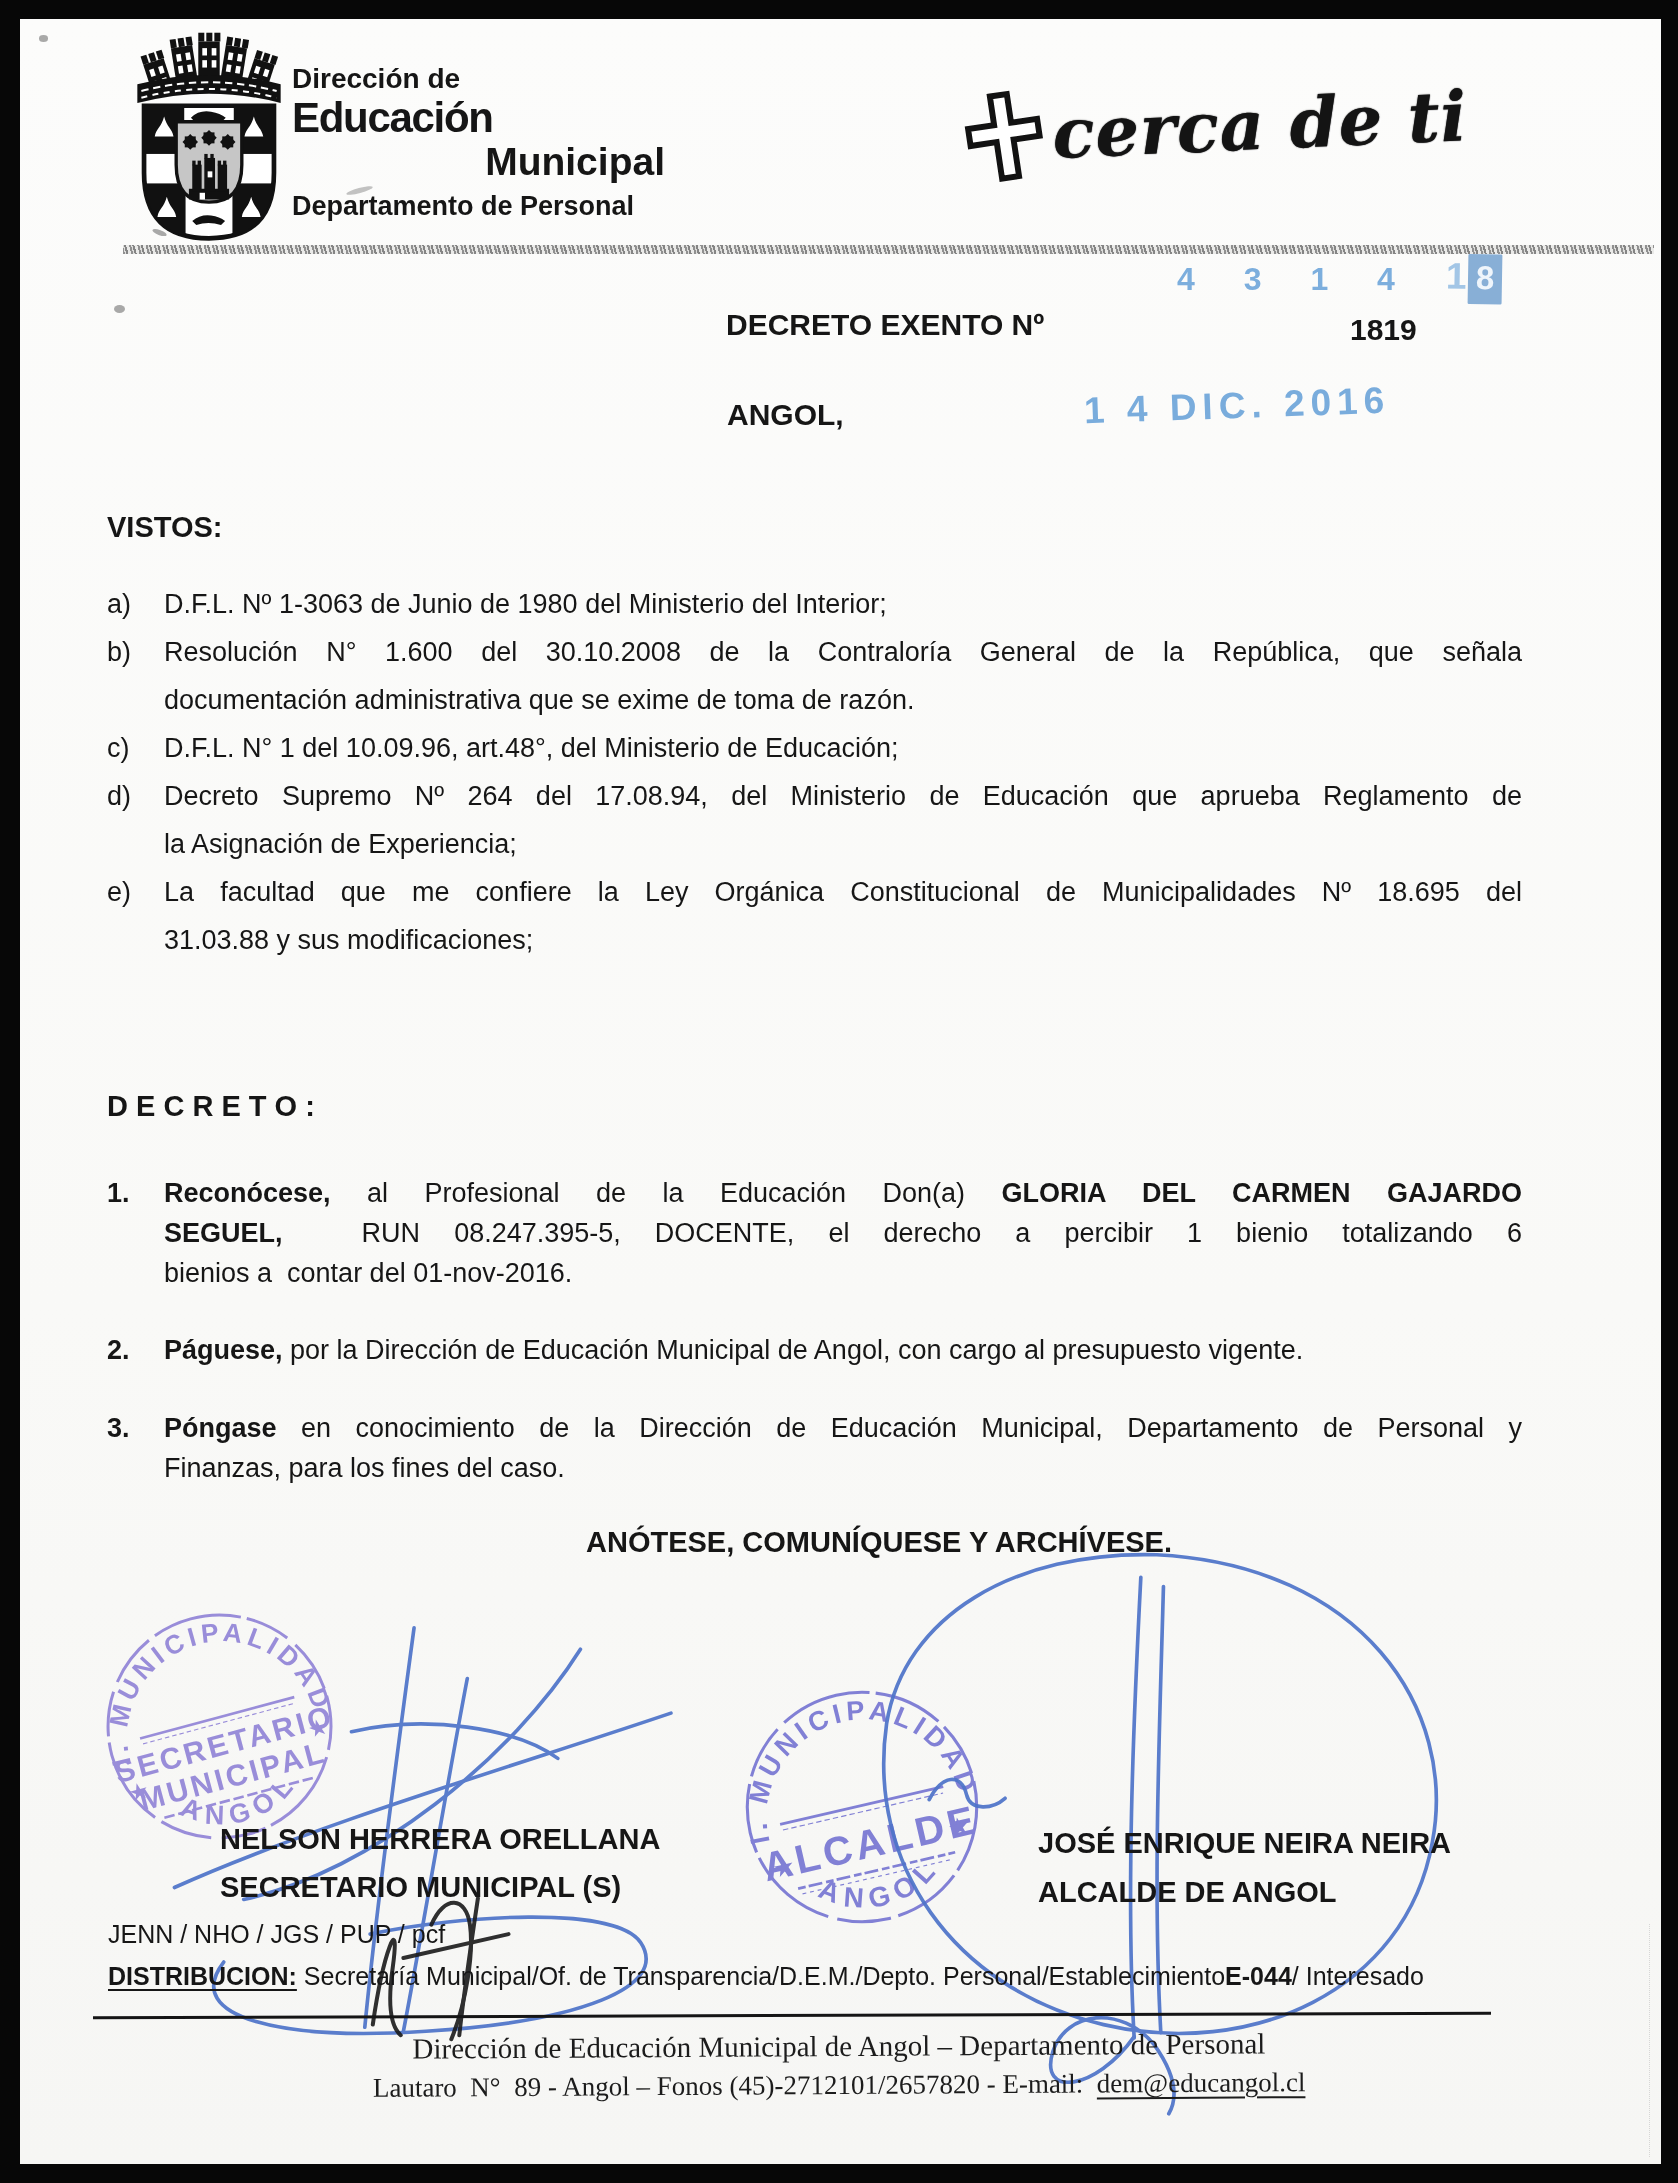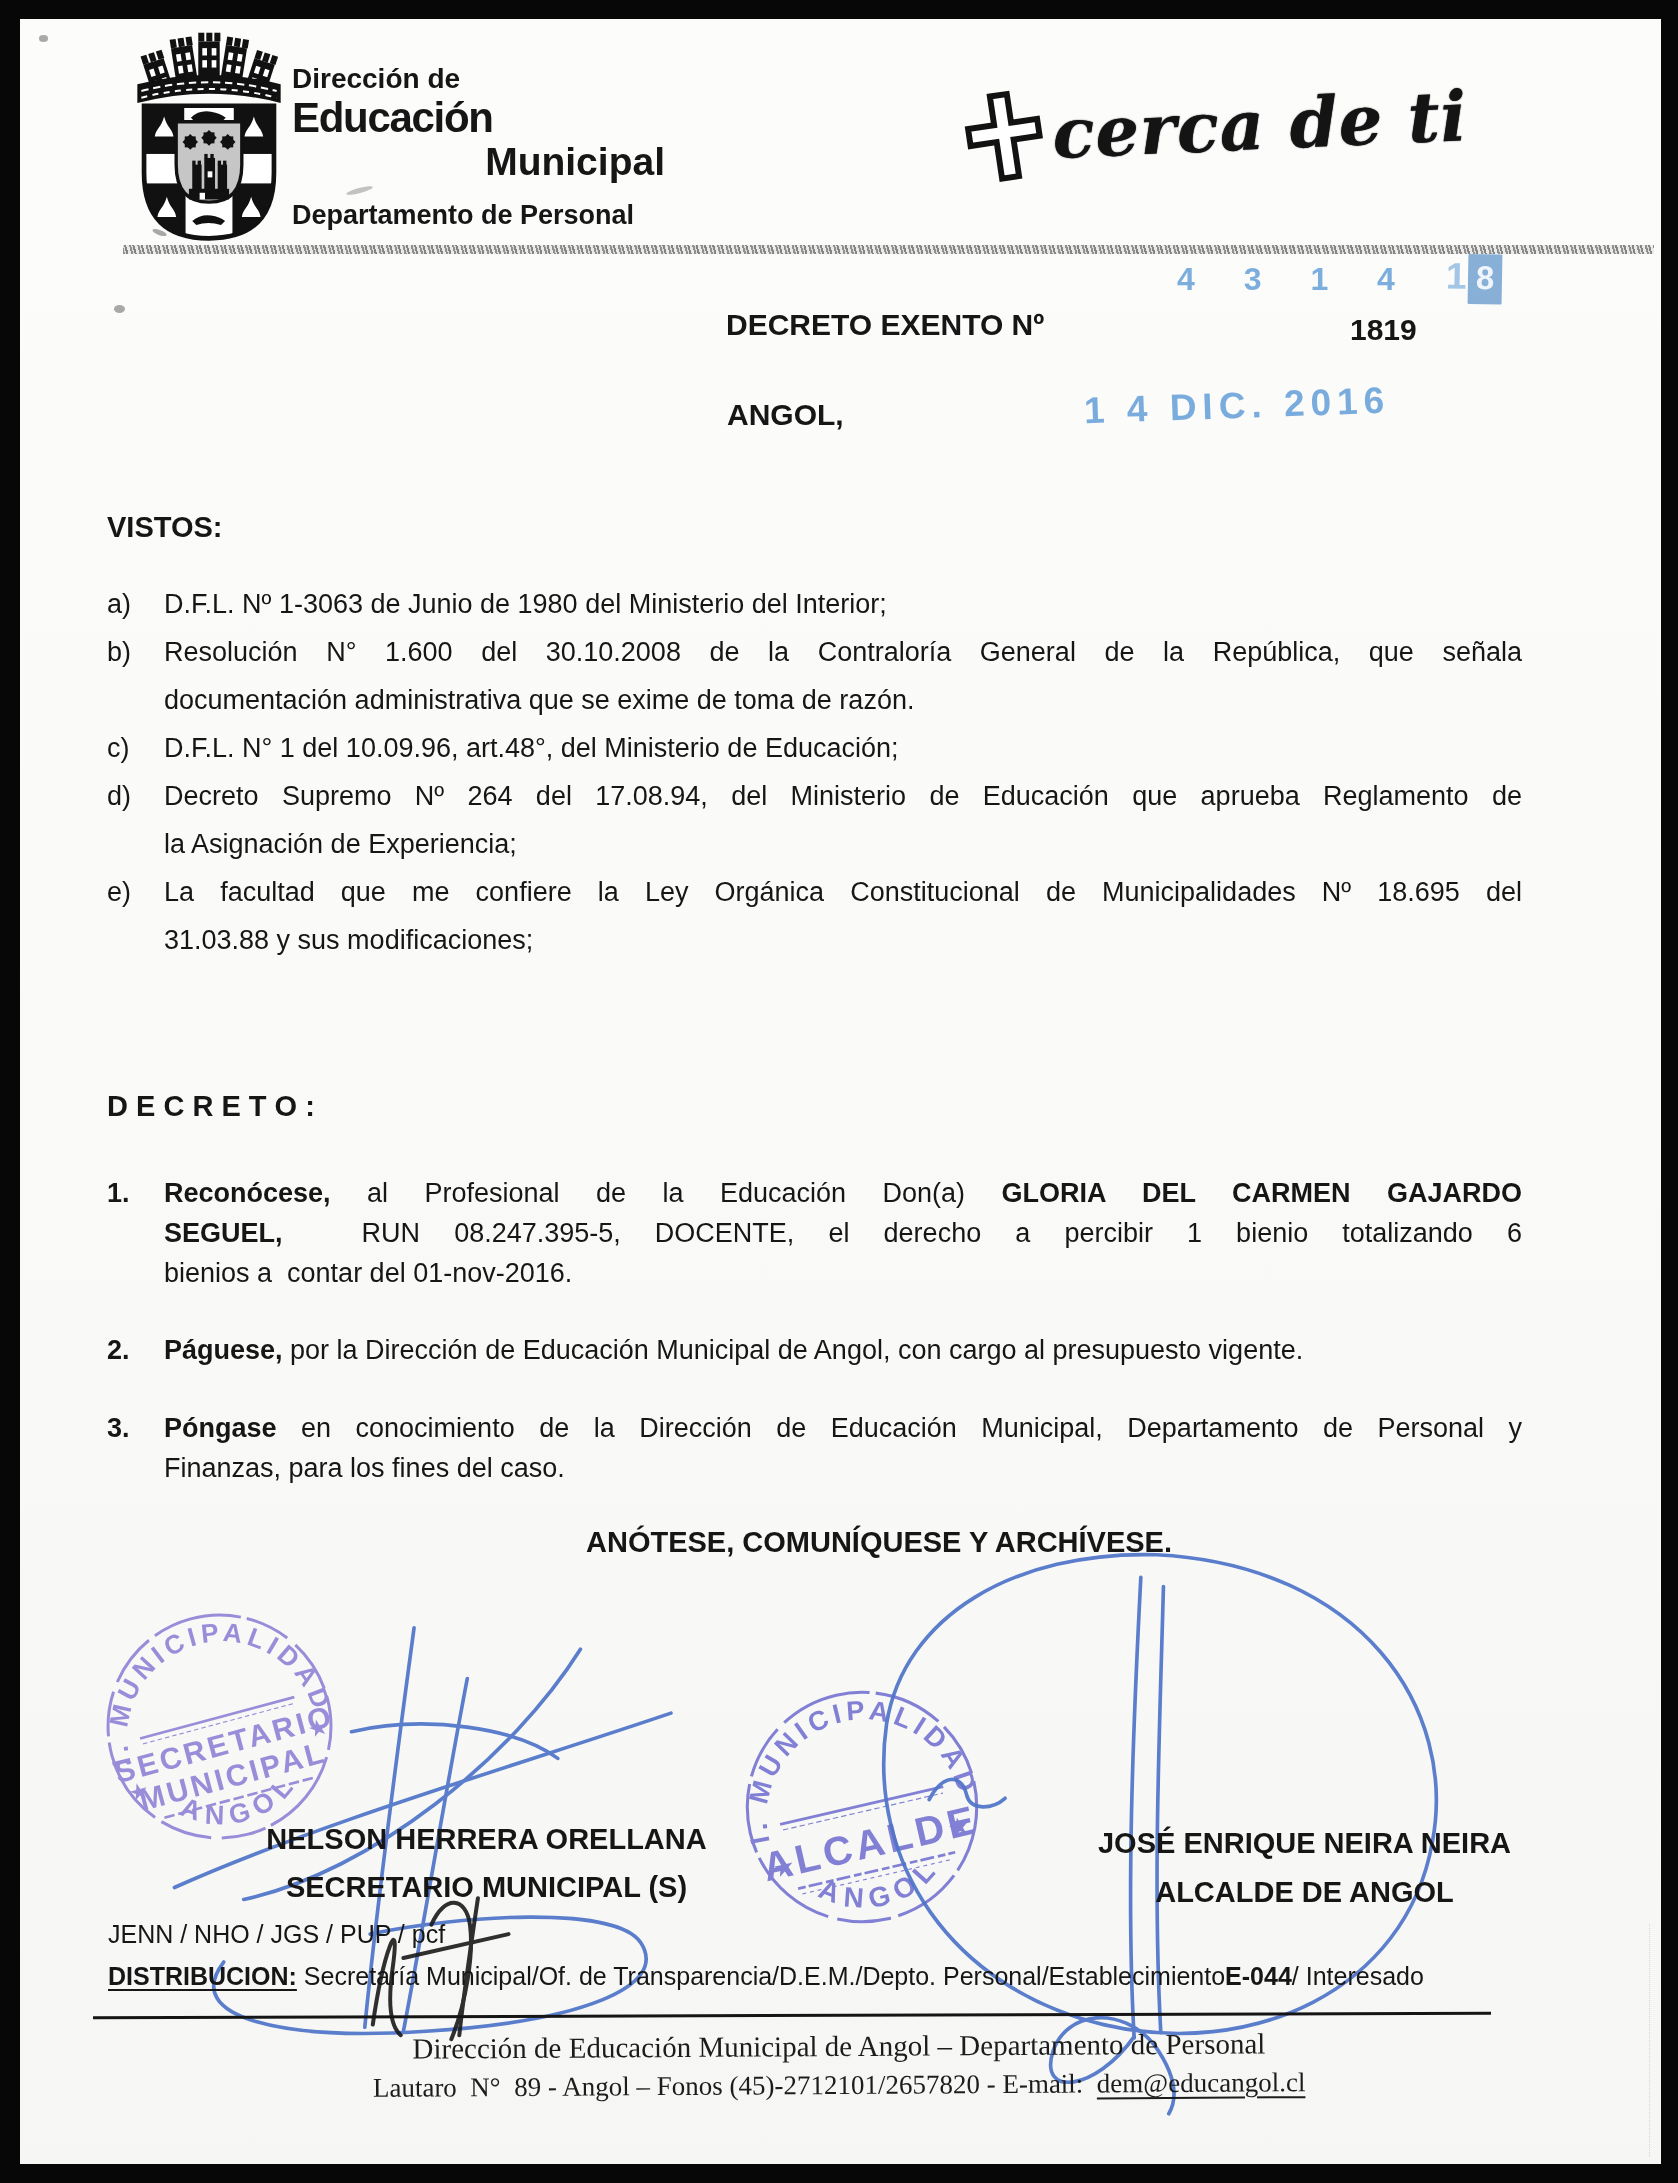--- a/index.html
+++ b/index.html
@@ -10,21 +10,21 @@
   .abs{position:absolute}
   .page{
     position:absolute;left:20px;top:18.6px;width:1641px;height:2145px;
     background:linear-gradient(180deg,#fcfcfb 0%,#f9f9f7 60%,#f6f6f4 100%);
   }
   
   .hdr-txt{line-height:1}
   .hdr-l1{font-size:28px;font-weight:bold;letter-spacing:0px}
   .hdr-l2{font-size:42px;font-weight:bold;letter-spacing:-1.3px;margin-top:4px}
   .hdr-l3{font-size:39px;font-weight:bold;text-align:right;width:373px;margin-top:2.7px}
-  .hdr-l4{font-size:27px;font-weight:bold;margin-top:21px}
+  .hdr-l4{font-size:27px;font-weight:bold;margin-top:12px}
   .hatch{
     height:8.7px;opacity:.85;
     background:repeating-linear-gradient(75deg,#7d7d7d 0 2px,#d8d8d6 2px 3.3px,#6f6f6f 3.3px 5.3px,#e7e7e5 5.3px 8px);
   }
   .slogan{display:flex;align-items:center;gap:9.3px;transform:rotate(-2.5deg)}
   .slogan-text{
     font-family:"DejaVu Serif",serif;font-style:italic;font-weight:bold;
     font-size:69px;color:#141414;letter-spacing:0.7px;
     text-shadow:0 0 1.3px #141414, 2px 2px 0 rgba(255,255,255,.9);
   }
@@ -45,21 +45,21 @@
   .jrow{display:flex;align-items:flex-start}
   .marker{width:57px;flex:none}
   .txtcol{width:1358px}
   .doc-line{white-space:pre-wrap}
   .jline{text-align:justify;text-align-last:justify}
   .lline{text-align:center;text-align-last:left}
   .bold{font-weight:bold}
   .heading{font-size:29px;font-weight:bold}
   .gap-tab{display:inline-block;width:79px}
   
-  .sig-name{font-size:29px;font-weight:bold;text-align:center;line-height:1}
+  .sig-name{font-size:29px;font-weight:bold;text-align:left;line-height:1}
   
   .initials{font-size:25px}
   .distrib{font-size:25px}
   .distrib .label{font-weight:bold;text-decoration:underline;text-decoration-thickness:2px;text-underline-offset:4px}
   .rule{background:#151515;height:3.3px;transform:rotate(-0.18deg)}
   .footer{
     font-family:"Liberation Serif",serif;text-align:center;color:#1c1c1c;
     transform:rotate(-0.35deg);
   }
   .footer .f1{font-size:29px;margin-bottom:6.7px}

